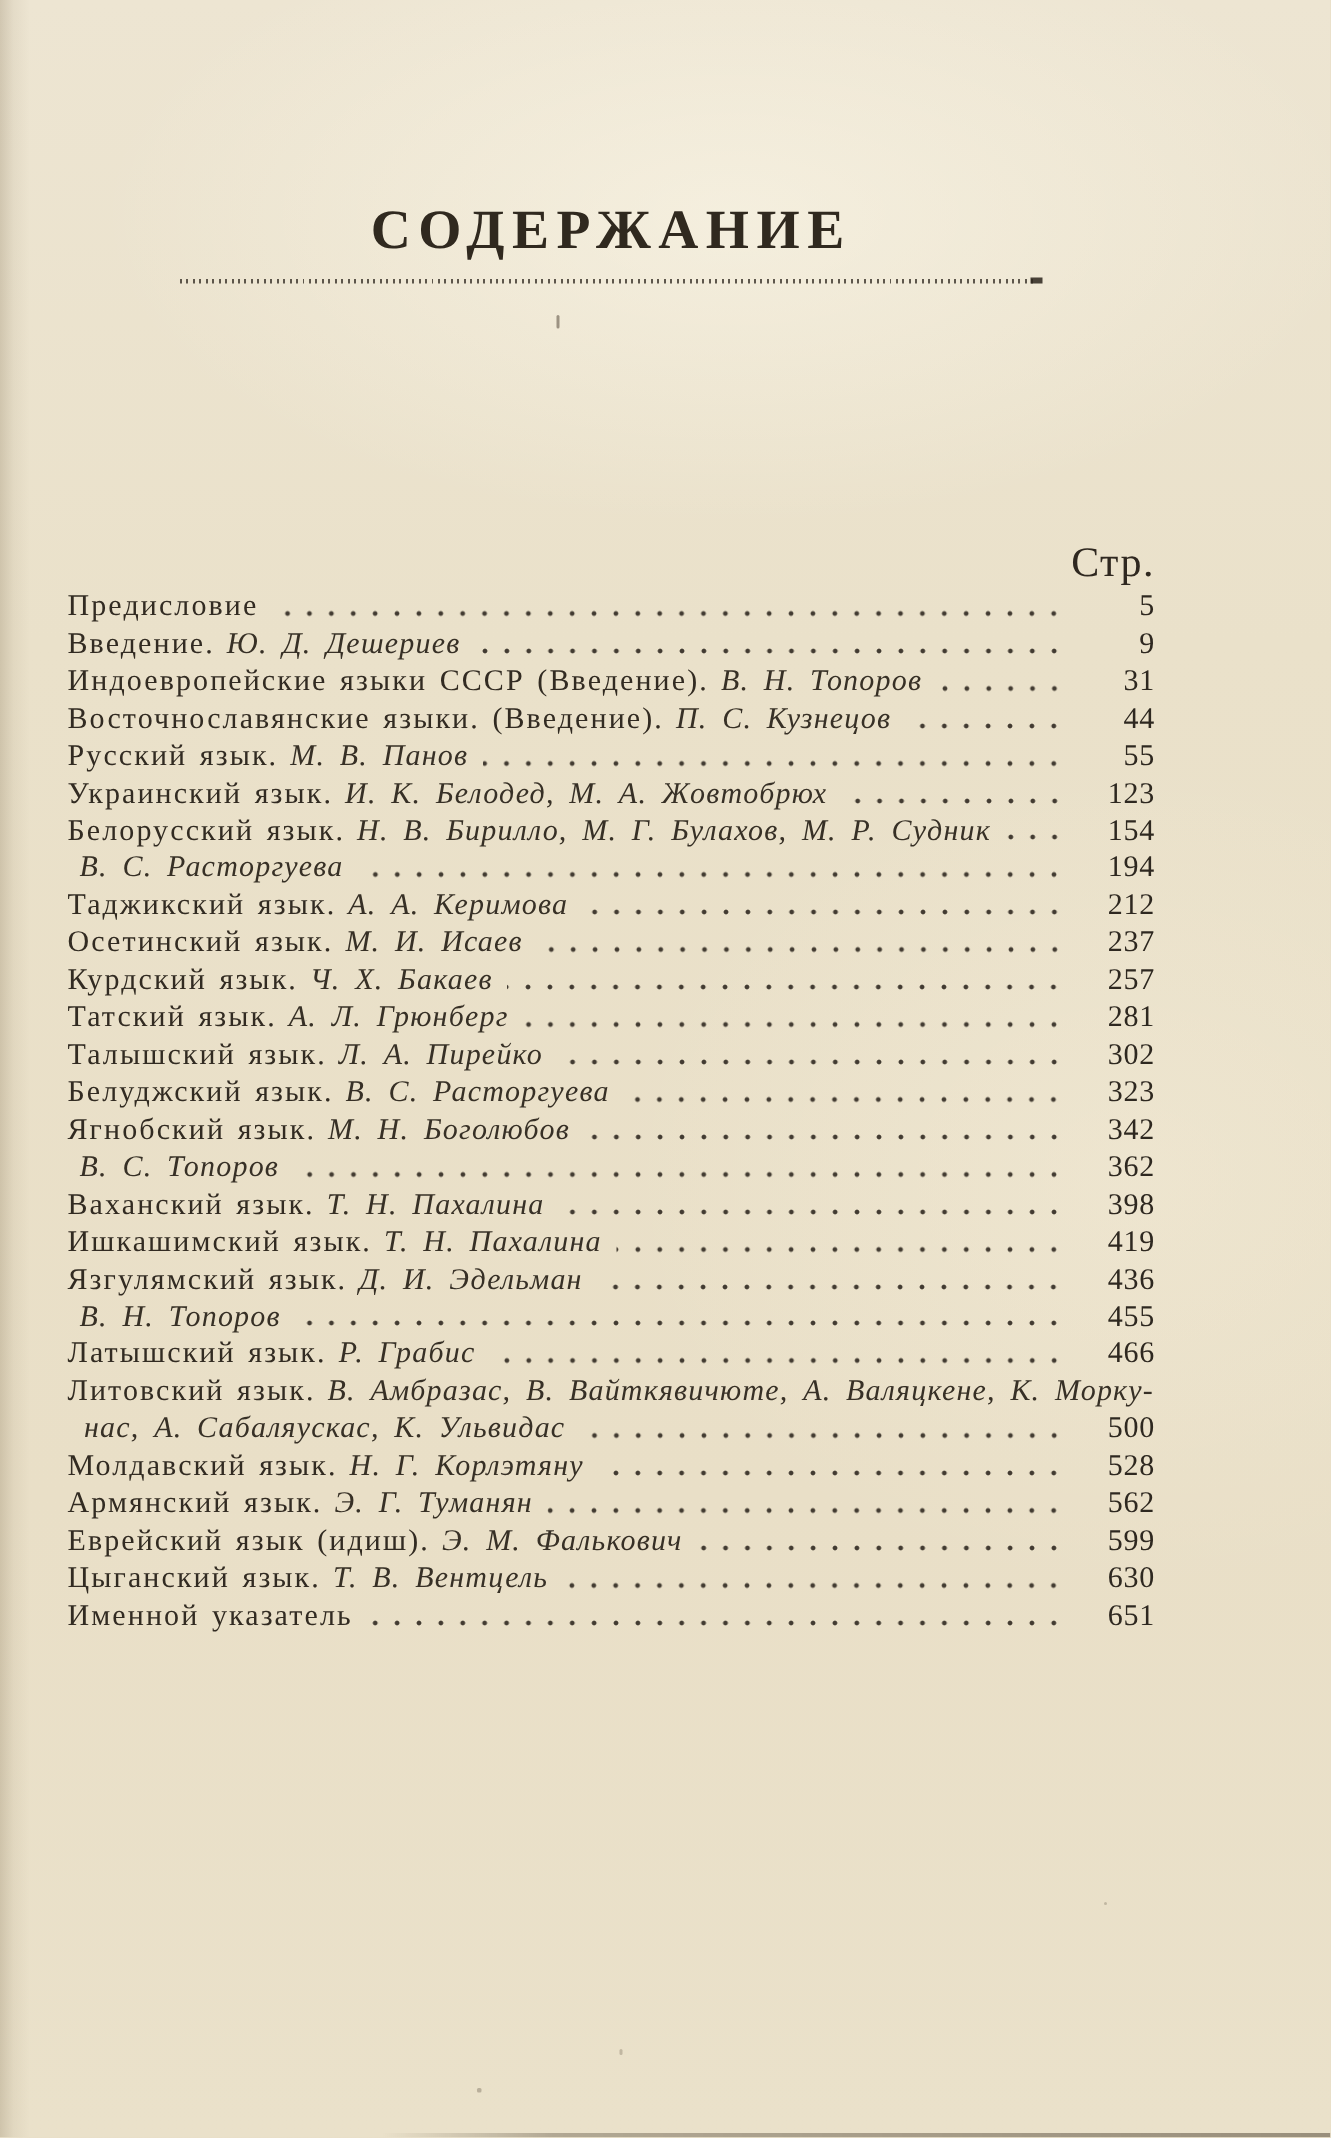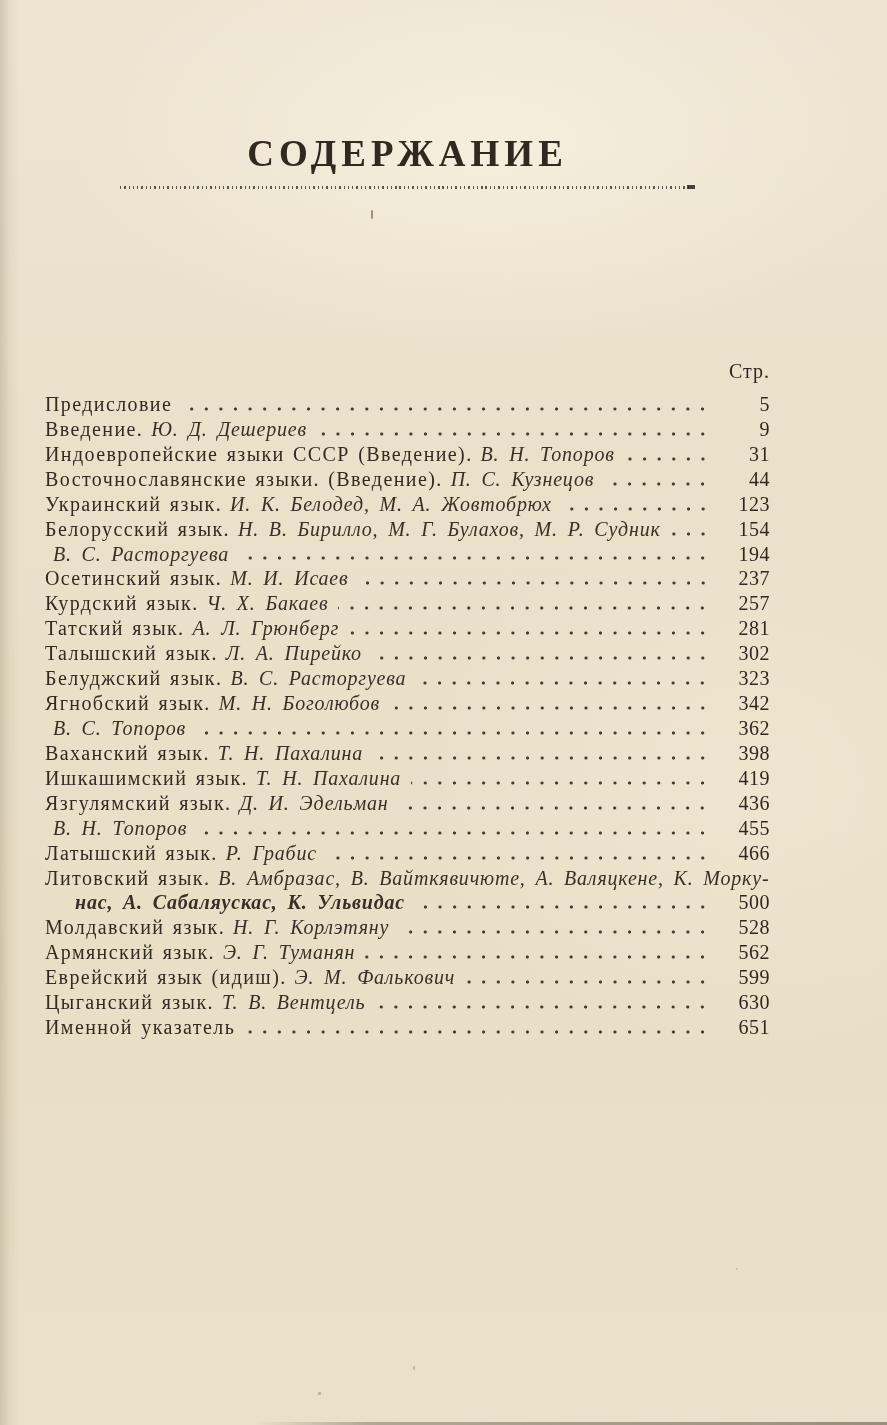--- a/index.html
+++ b/index.html
@@ -64,21 +64,21 @@
     border-radius: 1px;
   }
   .speck.s1 { left: 371px; top: 210px; width: 2px; height: 9px; }
   .speck.s2 { left: 318px; top: 1392px; width: 3px; height: 3px; opacity: .6; }
   .speck.s3 { left: 413px; top: 1366px; width: 2px; height: 4px; opacity: .5; }
   .speck.s4 { left: 736px; top: 1268px; width: 2px; height: 2px; opacity: .5; }
   .col-header {
     position: absolute;
     top: 360px;
     right: 117px;
-    font-size: 20px;
+    font-size: 28px;
     letter-spacing: 1px;
     color: #2f2820;
   }
   .toc {
     position: absolute;
     top: 392px;
     left: 45px;
     right: 117px;
   }
   .row {
@@ -96,22 +96,21 @@
     text-align: right;
   }
   .it {
     font-style: italic;
     letter-spacing: 0.8px;
     word-spacing: 4px;
     margin-left: 8px;
     color: #373026;
   }
   .it.indent {
-    margin-left: 30px;
-    font-weight: bold;
+    margin-left: 11px;
   }
   .leader {
     flex: 1 1 auto;
     min-width: 14px;
     align-self: stretch;
     margin: 0 14px 0 10px;
     background-image: radial-gradient(circle, rgba(48,41,33,0.9) 1.25px, rgba(0,0,0,0) 1.9px);
     background-size: 14.6px 4px;
     background-repeat: repeat-x;
     background-position: right bottom 6px;
@@ -167,37 +166,49 @@
         <span class="leader"></span>
         <span class="num">31</span>
       </div>
       <div class="row">
         <span class="pre">Восточнославянские языки. (Введение).</span>
         <span class="it">П. С. Кузнецов</span>
         <span class="leader"></span>
         <span class="num">44</span>
       </div>
       <div class="row">
+        <span class="pre">Русский язык.</span>
+        <span class="it">М. В. Панов</span>
+        <span class="leader"></span>
+        <span class="num">55</span>
+      </div>
+      <div class="row">
         <span class="pre">Украинский язык.</span>
         <span class="it">И. К. Белодед, М. А. Жовтобрюх</span>
         <span class="leader"></span>
         <span class="num">123</span>
       </div>
       <div class="row">
         <span class="pre">Белорусский язык.</span>
         <span class="it">Н. В. Бирилло, М. Г. Булахов, М. Р. Судник</span>
         <span class="leader"></span>
         <span class="num">154</span>
       </div>
       <div class="row">
         <span class="it">В. С. Расторгуева</span>
         <span class="leader"></span>
         <span class="num">194</span>
       </div>
       <div class="row">
+        <span class="pre">Таджикский язык.</span>
+        <span class="it">А. А. Керимова</span>
+        <span class="leader"></span>
+        <span class="num">212</span>
+      </div>
+      <div class="row">
         <span class="pre">Осетинский язык.</span>
         <span class="it">М. И. Исаев</span>
         <span class="leader"></span>
         <span class="num">237</span>
       </div>
       <div class="row">
         <span class="pre">Курдский язык.</span>
         <span class="it">Ч. Х. Бакаев</span>
         <span class="leader"></span>
         <span class="num">257</span>

